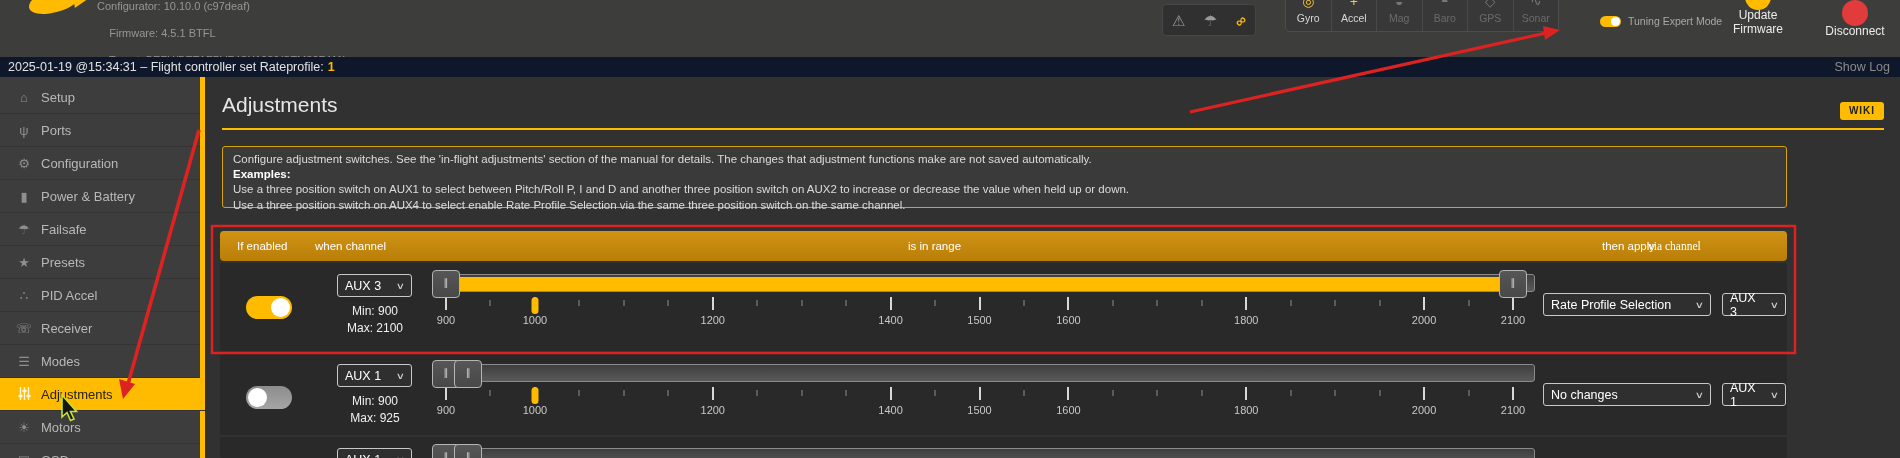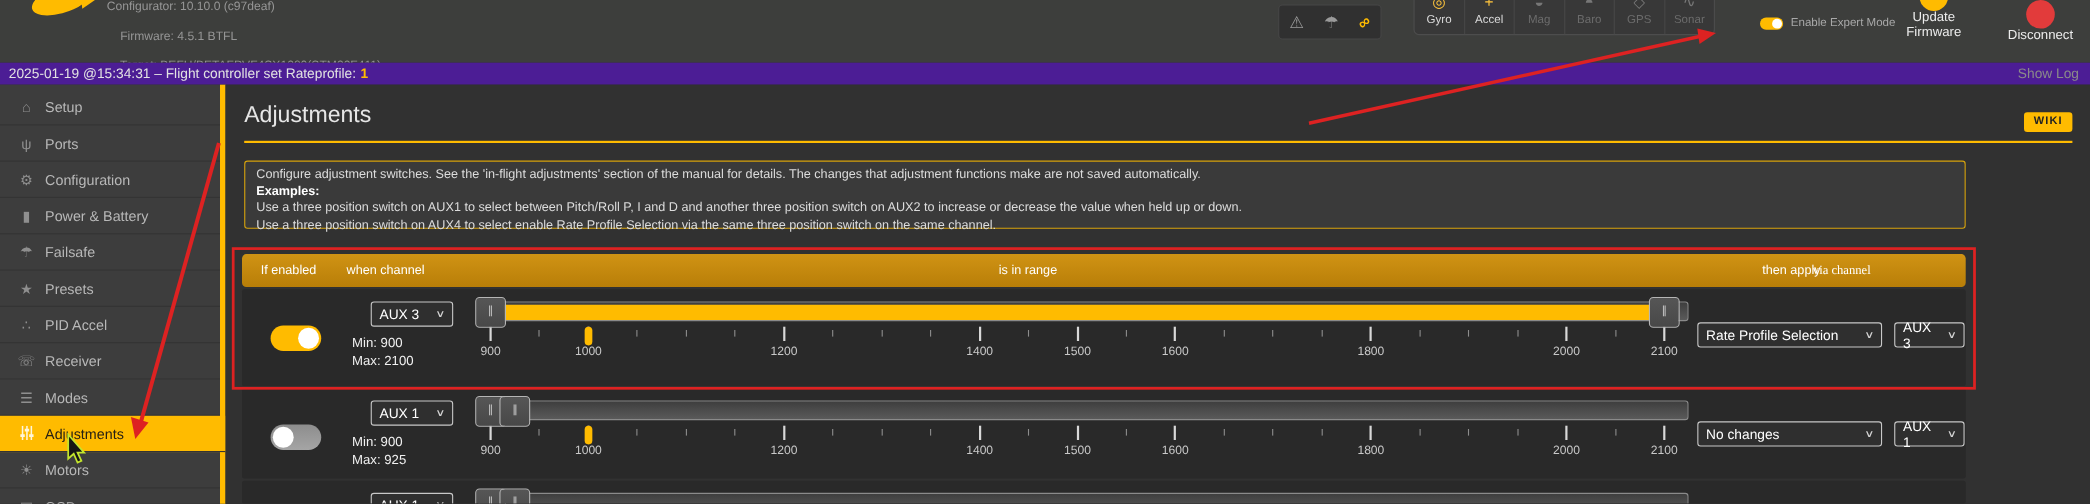--- a/index.html
+++ b/index.html
@@ -29,21 +29,21 @@
   .mini-toggle{width:21px;height:11px;border-radius:6px;background:#ffbb00;position:relative;}
   .mini-toggle .knob{position:absolute;right:1px;top:1px;width:9px;height:9px;border-radius:50%;background:#fff;}
   .expert-label{margin-left:7px;font-size:10.5px;color:#a8a8a8;}
   .hbtn{position:absolute;top:8px;text-align:center;font-size:12px;line-height:14px;color:#ececec;cursor:pointer;}
   .hbtn .circ{position:absolute;left:50%;transform:translateX(-50%);top:-24px;width:26px;height:26px;border-radius:50%;}
   #update-btn{left:1716px;width:84px;}
   #update-btn .circ{background:#ffbb00;}
   #disconnect-btn{left:1811px;width:88px;margin-top:16px;}
   #disconnect-btn .circ{background:#e23b3b;}
   
-  .statusbar{position:absolute;left:0;top:57px;width:1900px;height:20px;background:#4c1d95;
+  .statusbar{position:absolute;left:0;top:57px;width:1900px;height:20px;background:#0f172a;
              color:#e2e2e2;font-size:12.5px;line-height:20px;}
   .statusbar .msg{position:absolute;left:8px;}
   .statusbar .rp{color:#ffbb00;font-weight:bold;margin-left:4px;}
   .statusbar .showlog{position:absolute;right:10px;color:#8a8a8a;cursor:pointer;margin-left:44px;}
   
   .sidebar{position:absolute;left:0;top:77px;width:200px;height:381px;background:#3d3d3d;
            border-right:5px solid #ffbb00;padding-top:4px;box-sizing:content-box;}
   .nav-item{height:32px;border-bottom:1px solid #343434;display:flex;align-items:center;
             padding-left:13px;cursor:pointer;}
   .nav-icon{width:22px;font-size:13px;color:#8f8f8f;text-align:center;flex:none;line-height:1;}
@@ -78,21 +78,21 @@
   .toggle.on{background:#ffbb00;}
   .toggle.on .knob{left:auto;right:2px;}
   
   .sel{position:absolute;height:23px;border:1px solid #c8c8c8;border-radius:3px;background:#2f2f2f;
        color:#fff;font-size:12.5px;display:flex;align-items:center;justify-content:space-between;
        padding:0 7px;cursor:pointer;box-sizing:border-box;}
   .sel .chev{font-size:9px;color:#d5d5d5;margin-left:6px;transform:scaleX(1.4);}
   .sel.channel{left:117px;top:11px;width:75px;}
   .sel.action{left:1323px;top:30px;width:168px;}
   .sel.via{left:1502px;top:30px;width:64px;}
-  .minmax{position:absolute;left:100px;top:40px;width:110px;text-align:left;
+  .minmax{position:absolute;left:100px;top:40px;width:110px;text-align:center;
           font-size:12px;line-height:17px;color:#f0f0f0;}
   
   .slider{position:absolute;left:215px;top:11px;width:1100px;height:64px;}
   .track{position:absolute;left:0;top:0;width:100%;height:18px;border:1px solid #8a8a8a;border-radius:3px;
          background:linear-gradient(180deg,#3e3e3e,#5a5a5a);box-sizing:border-box;}
   .fill{position:absolute;top:2px;height:14px;background:#ffbb00;border-radius:2px;}
   .handle{position:absolute;top:-4px;width:26px;height:26px;transform:translateX(-50%);
           background:linear-gradient(180deg,#565656,#484848);border:1px solid #b5b5b5;border-radius:4px;
           color:#d0d0d0;font-size:10px;text-align:center;line-height:24px;cursor:ew-resize;z-index:3;}
   .ruler{position:absolute;left:0;top:22px;width:100%;height:40px;}
@@ -156,21 +156,21 @@
           <span>∿</span>
         </div>
       <div class="slabel">Sonar</div>
       </div>
   </div>
 
   <div class="expert">
     <div class="mini-toggle on">
         <div class="knob"></div>
       </div>
-    <span class="expert-label">Enable Expert Mode</span>
+    <span class="expert-label">Tuning Expert Mode</span>
   </div>
 
   <div class="hbtn" id="update-btn">
     <div class="circ"></div>
     <span>Update Firmware</span>
   </div>
   <div class="hbtn" id="disconnect-btn">
     <div class="circ"></div>
     <span>Disconnect</span>
   </div>

